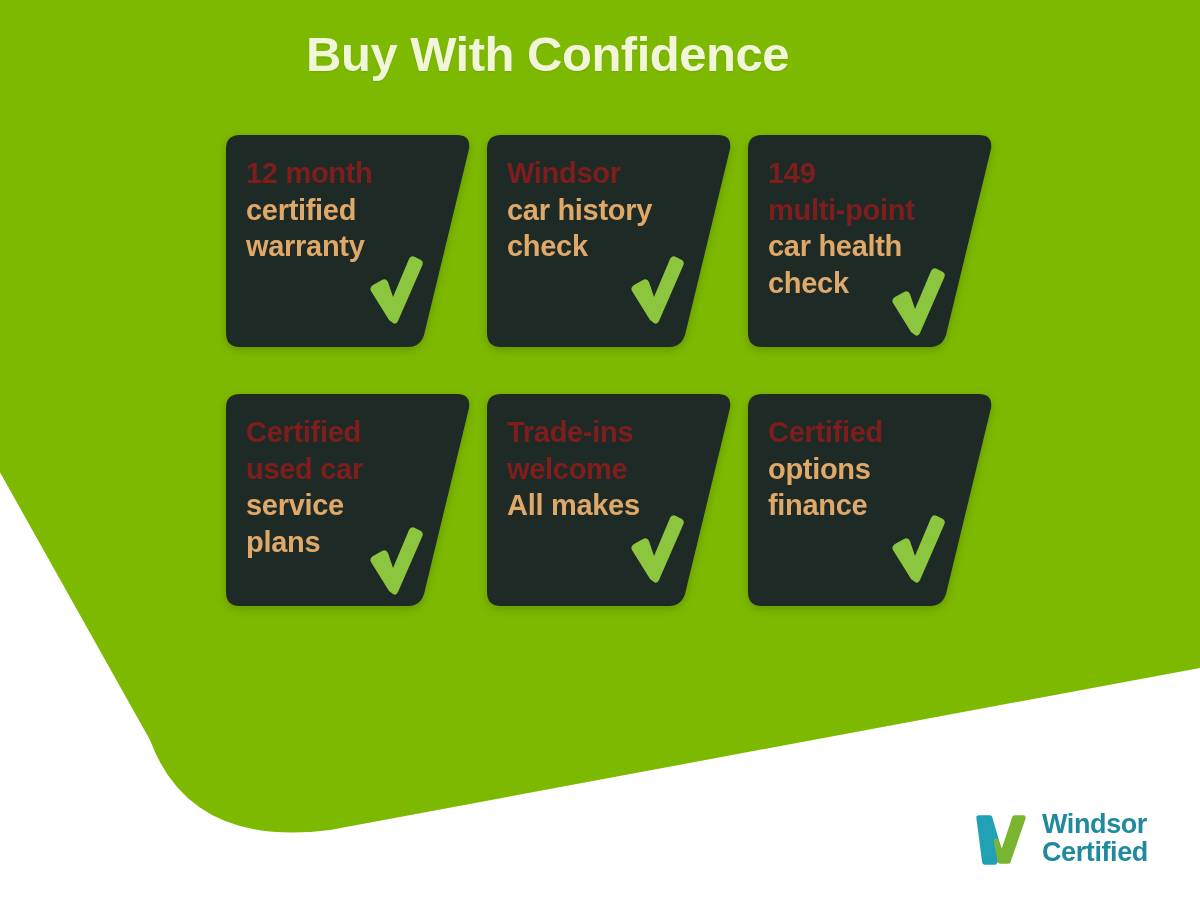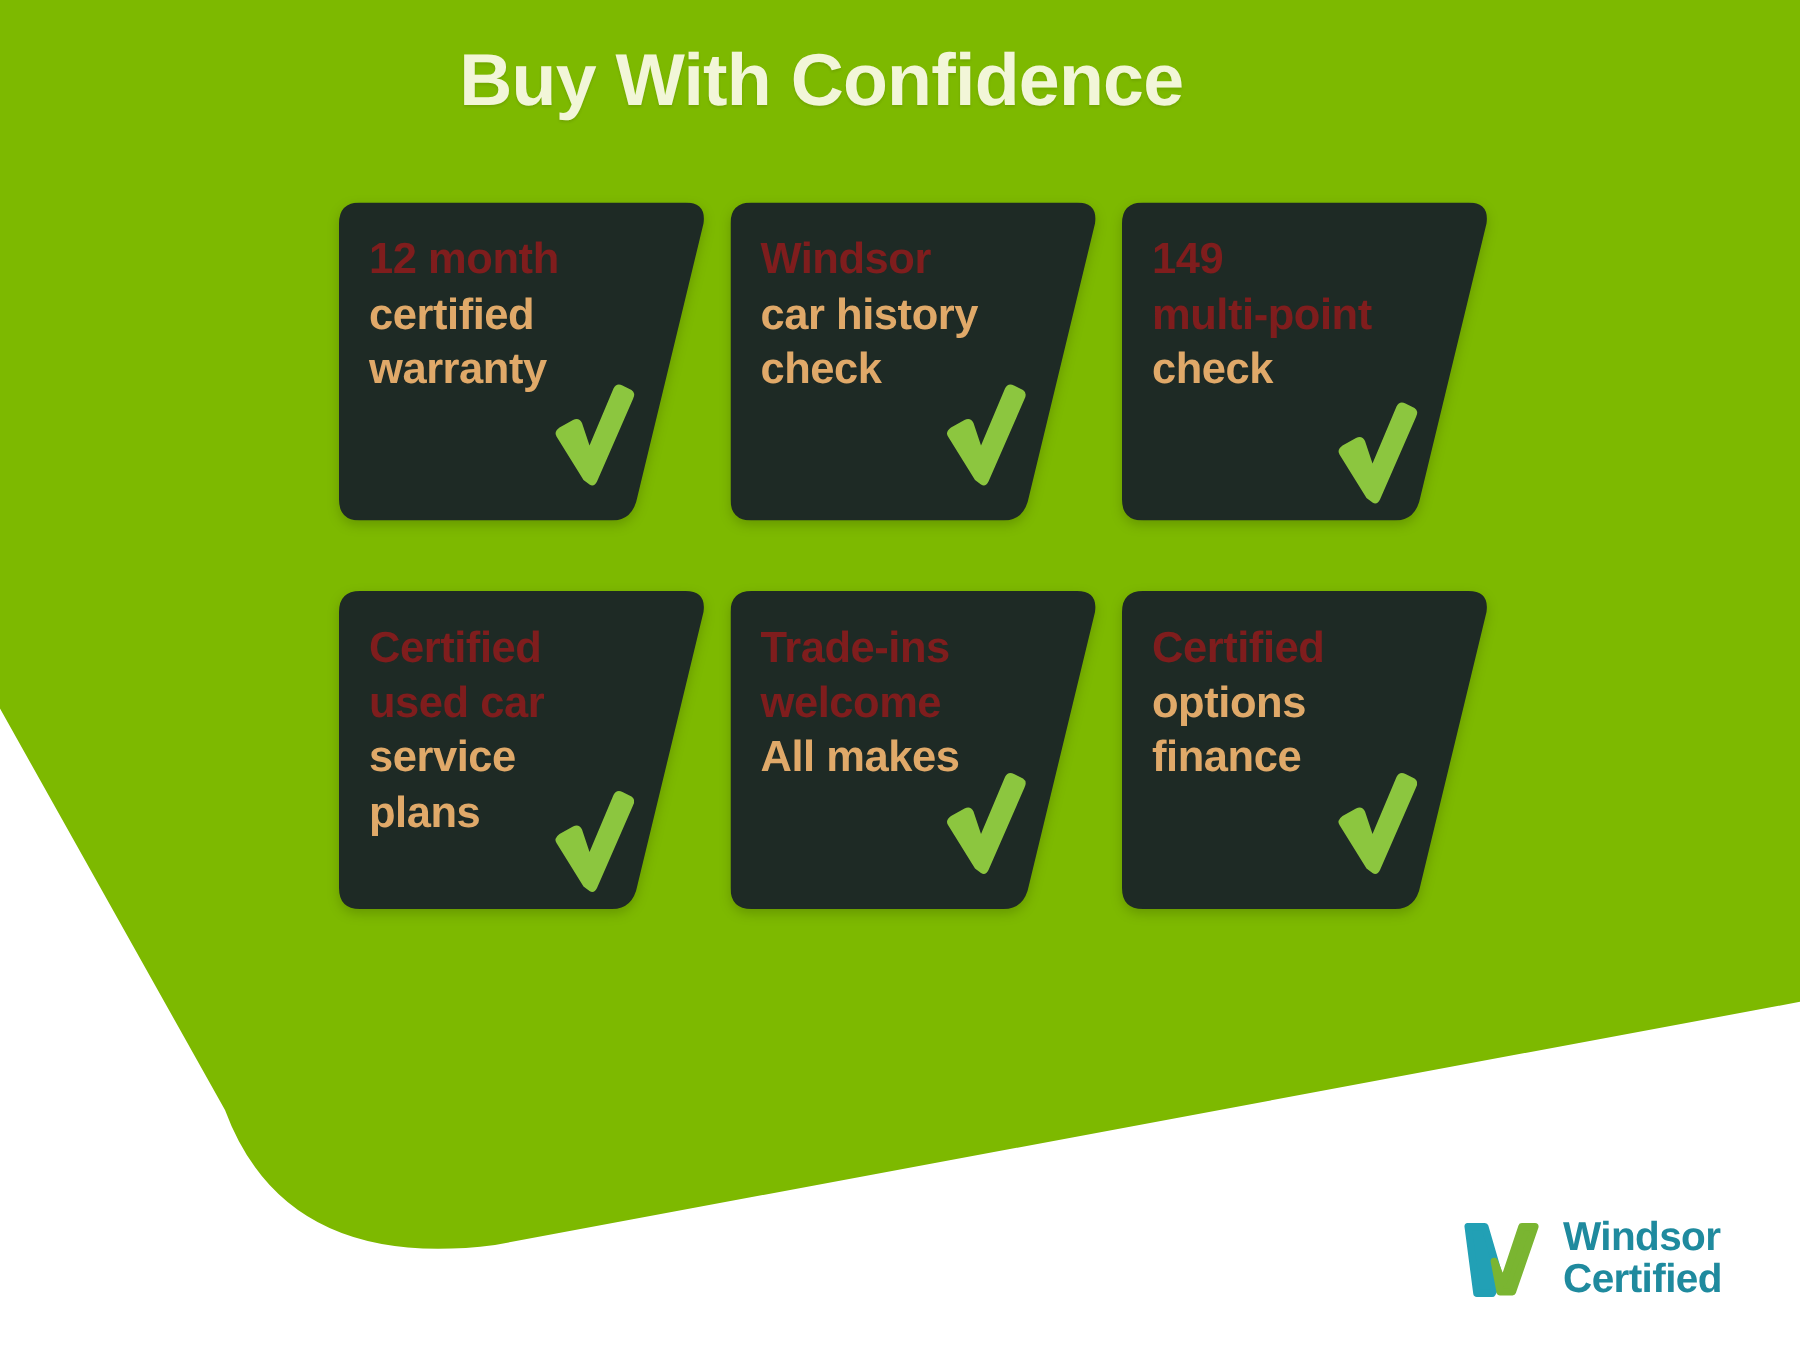--- a/index.html
+++ b/index.html
@@ -161,20 +161,21 @@
           <path d="M3 36 Q1 33 5 30 L14 25 Q18 23 20 27 L25 42 L41 4 Q43 0 47 2 L53 5 Q56 7 54 11 L30 66 Q28 70 25 68 L21 65 Z" fill="#8cc63f"></path>
         </svg>
       </div>
       <div class="card" id="card-2">
         <svg class="card-shape" viewBox="0 0 245 212">
           <path d="M 14 0 L 231 0 Q 245 0 243 14 L 199 196 Q 196 212 182 212 L 14 212 Q 0 212 0 198 L 0 14 Q 0 0 14 0 Z" fill="#1e2a25"></path>
         </svg>
         <div class="card-text">
           <span class="line-white">149</span>
           <span class="line-white">multi-point</span>
+          <span class="line-tan">car health</span>
           <span class="line-tan">check</span>
         </div>
         <svg class="card-check" viewBox="0 0 56 70" style="left: 142px; top: 132px;">
           <path d="M3 36 Q1 33 5 30 L14 25 Q18 23 20 27 L25 42 L41 4 Q43 0 47 2 L53 5 Q56 7 54 11 L30 66 Q28 70 25 68 L21 65 Z" fill="#8cc63f"></path>
         </svg>
       </div>
       <div class="card" id="card-3">
         <svg class="card-shape" viewBox="0 0 245 212">
           <path d="M 14 0 L 231 0 Q 245 0 243 14 L 199 196 Q 196 212 182 212 L 14 212 Q 0 212 0 198 L 0 14 Q 0 0 14 0 Z" fill="#1e2a25"></path>
         </svg>

